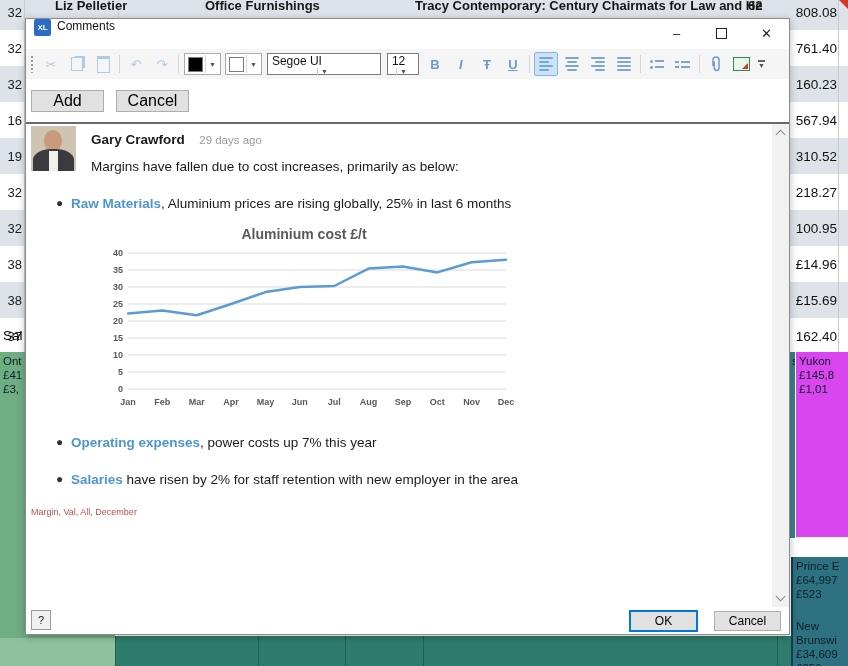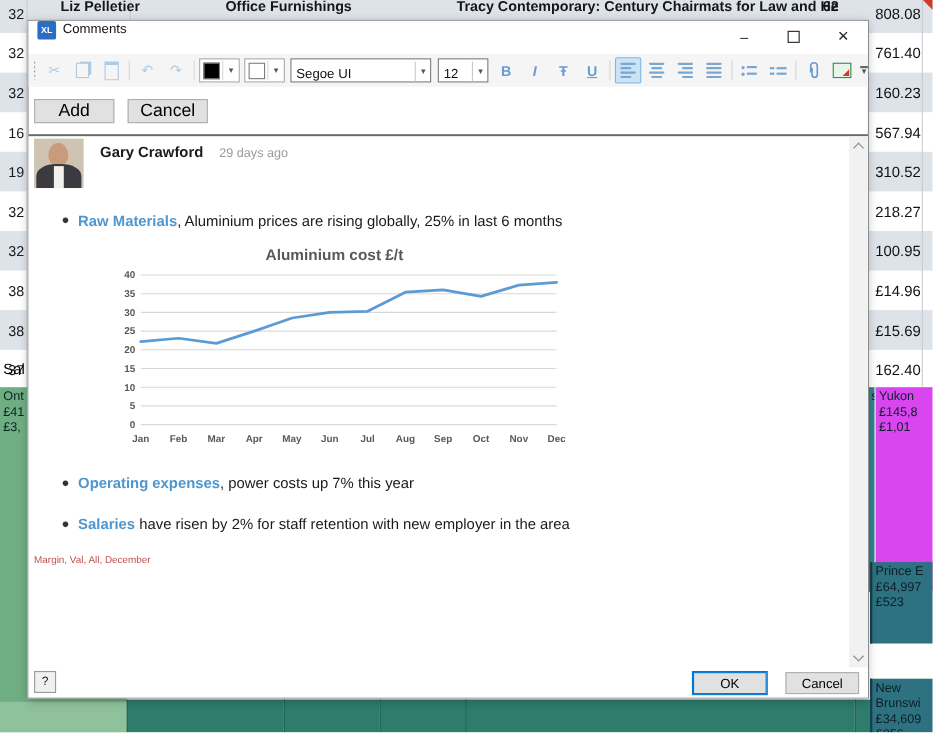--- a/index.html
+++ b/index.html
@@ -18,21 +18,21 @@
   .toprow-text{position:absolute;top:-3px;height:18px;line-height:18px;font-size:13px;font-weight:600;color:#161616;white-space:nowrap;overflow:hidden;}
   #sales-label{position:absolute;left:3px;top:328px;font-size:13.5px;color:#000;}
 
   
   .tm{position:absolute;overflow:hidden;font-size:11.5px;color:#0b2027;line-height:14px;padding:2px 0 0 3px;box-sizing:border-box;}
   #tm-left{left:0;top:352px;width:115px;height:314px;background:#6fad83;}
   #tm-left-bottom{left:0;top:638px;width:115px;height:28px;background:#8fc29c;padding:0;}
   .tm-seg{top:636px;height:30px;background:#2e7c6b;border-left:1px solid #1c6152;padding:0;}
   #tm-edge{left:789px;top:352px;width:6px;height:186px;background:#37808f;padding-top:2px;}
   #tm-yukon{left:796px;top:352px;width:52px;height:185px;background:#d946ef;}
-  #tm-prince{left:791px;top:511px;width:57px;height:74px;background:#2e7180;border-left:2px solid #123f4c;}
+  #tm-prince{left:791px;top:557px;width:57px;height:74px;background:#2e7180;border-left:2px solid #123f4c;}
   #tm-newb{left:791px;top:617px;width:57px;height:49px;background:#2e7180;border-left:2px solid #123f4c;}
   .tm div{white-space:nowrap;}
 
   
   #dialog{position:absolute;left:25px;top:18px;width:765px;height:617px;background:#fff;
           border:1px solid #8c8c8c;box-sizing:border-box;display:flex;flex-direction:column;
           box-shadow:0 2px 8px rgba(0,0,0,.25);}
   #titlebar{height:30px;display:flex;align-items:flex-start;flex:0 0 auto;background:#fff;}
   #app-icon{width:17px;height:17px;margin:0 6px 0 8px;background:#2b6cc4;color:#fff;font-size:8px;font-weight:bold;
             display:flex;align-items:center;justify-content:center;border-radius:2px;}
@@ -52,21 +52,21 @@
         border:1px solid transparent;border-radius:2px;font-size:13px;}
   .tbtn.disabled{color:#aecbe4;}
   .tbtn.blue{color:#6b9bd2;font-weight:bold;}
   .tbtn.active{background:#cbe3f6;border-color:#7fb8e3;}
   .tsep{width:1px;height:18px;background:#d6d6d6;margin:0 3px;}
   .swatchbtn{display:flex;align-items:center;height:20px;background:#fff;border:1px solid #ababab;margin:0 2px;padding:0 1px;}
   .sw{width:13px;height:13px;border:1px solid #7c7c7c;margin:0 2px;}
   .sw.black{background:#000;}
   .sw.white{background:#fff;}
   .dd{font-size:7px;color:#555;padding:0 3px;border-left:1px solid #d9d9d9;height:18px;display:flex;align-items:center;}
-  .selbox{display:flex;align-items:flex-end;height:20px;background:#fff;border:1px solid #7c7c7c;margin:0 3px;font-size:12px;color:#111;}
+  .selbox{display:flex;align-items:center;height:20px;background:#fff;border:1px solid #7c7c7c;margin:0 3px;font-size:12px;color:#111;flex-direction:column;}
   .selbox .txt{padding:0 4px;}
   .selbox .dd{border-left:1px solid #c9c9c9;}
   #font-select .txt{width:104px;}
   #size-select .txt{width:22px;}
   .ibars{display:flex;flex-direction:column;gap:2px;width:14px;}
   .ibars i{display:block;height:2px;background:#7ba6d0;border-radius:1px;}
   .al-l i:nth-child(2),.al-l i:nth-child(4){width:70%;}
   .al-c i:nth-child(2),.al-c i:nth-child(4){width:70%;margin:0 auto;}
   .al-r i:nth-child(2),.al-r i:nth-child(4){width:70%;margin-left:auto;}
   .lrow{display:flex;align-items:center;gap:2px;}
@@ -356,20 +356,21 @@
         <div id="avatar">
           <span class="head"></span>
             <span class="suit"></span>
             <span class="shirt"></span>
         </div>
         <div id="comment-main">
           <div id="name-row">
             <span id="author">Gary Crawford</span>
             <span id="age">29 days ago</span>
           </div>
+          <div id="body-text">Margins have fallen due to cost increases, primarily as below:</div>
         </div>
         <div style="clear:both;"></div>
 
         <div class="bullet">
           <span class="dot">●</span>
           <span><span class="lead">Raw Materials</span><span>, Aluminium prices are rising globally, 25% in last 6 months</span></span>
         </div>
 
         <div id="chart-wrap">
           <svg id="chart" width="420" height="190">

